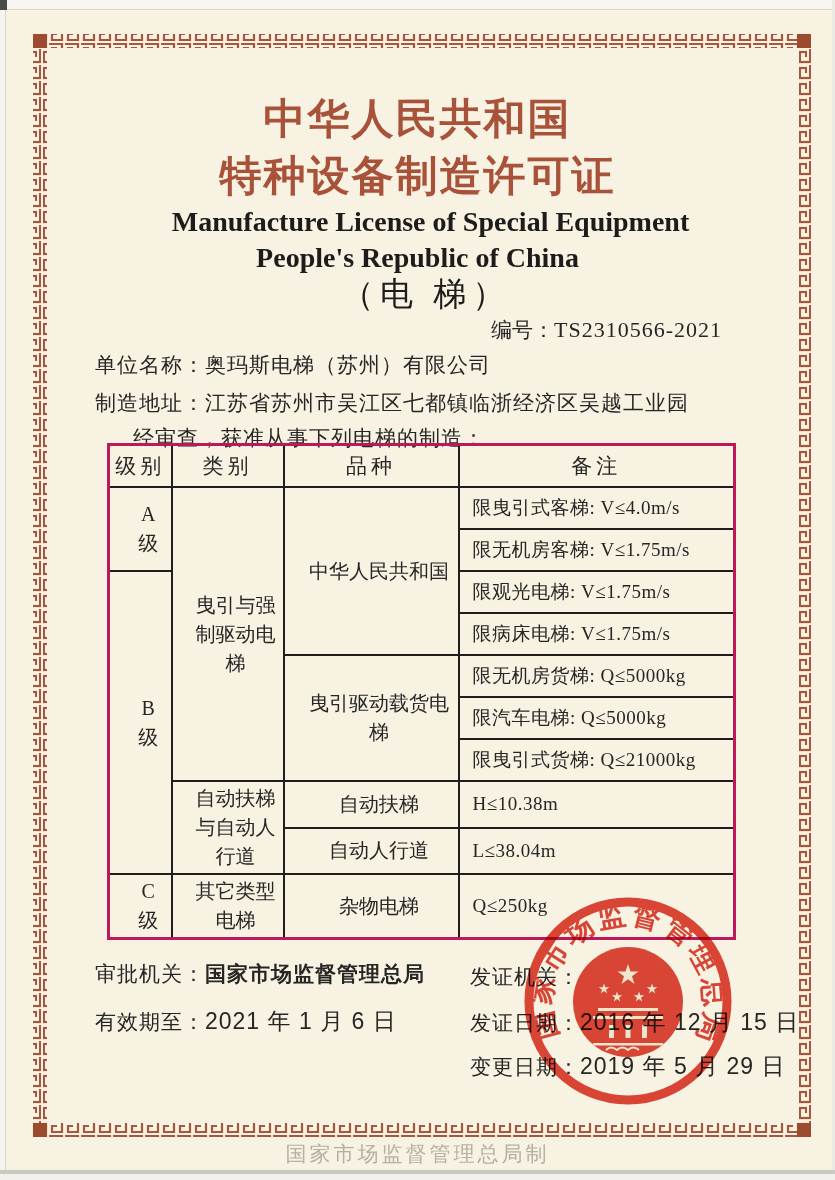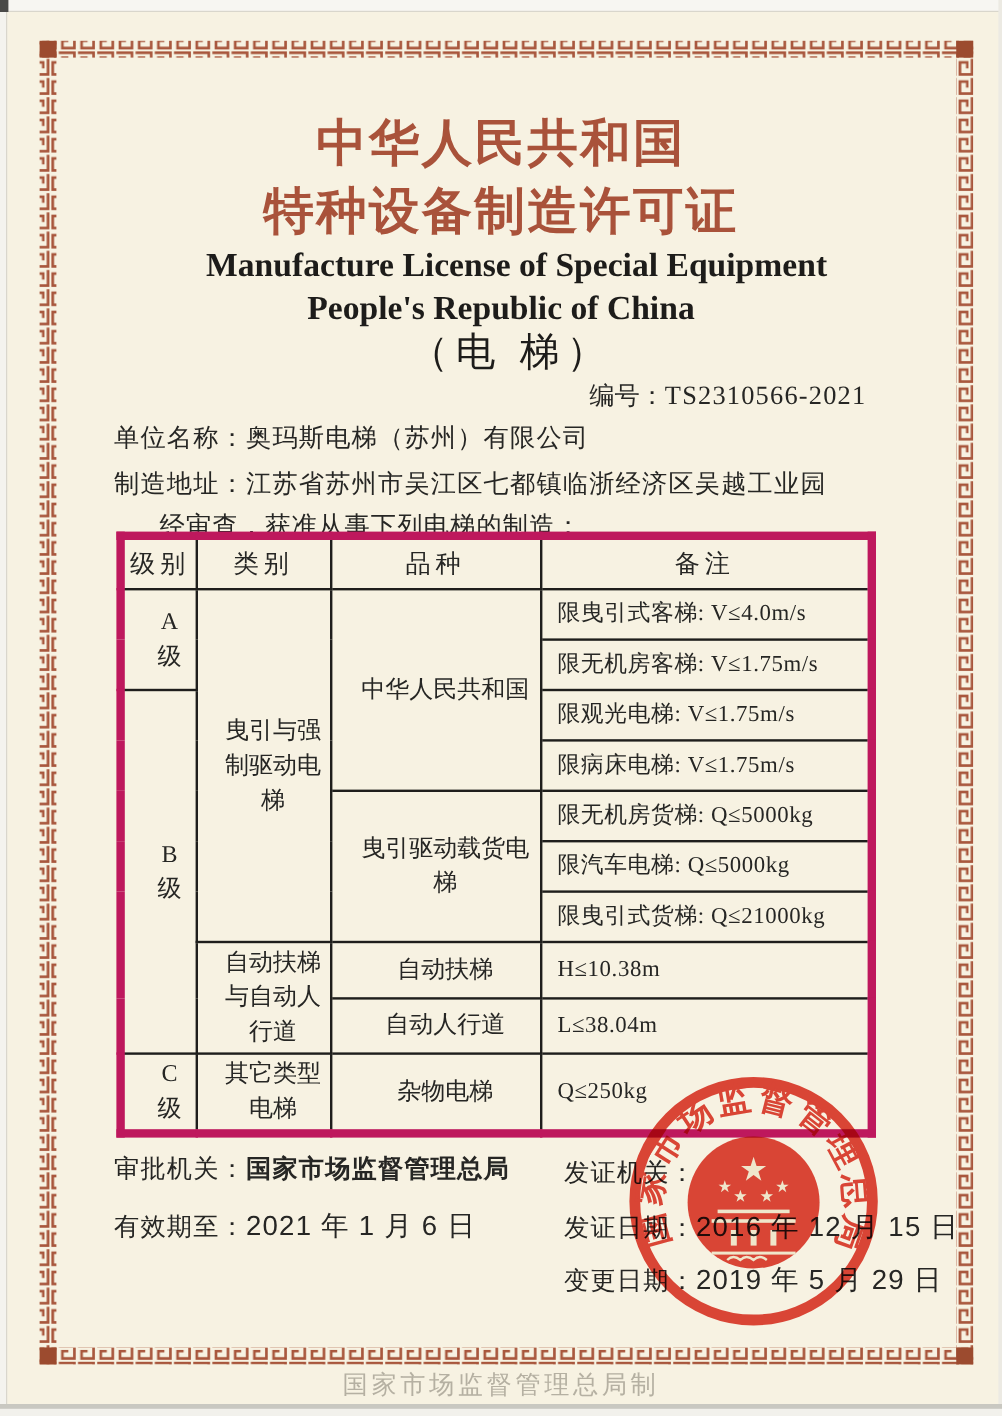--- a/index.html
+++ b/index.html
@@ -22,23 +22,23 @@
   .title-cn{font-family:"Liberation Sans","DejaVu Sans",sans-serif;font-weight:bold;
     color:#a9523a;font-size:42px;letter-spacing:2px;line-height:1;}
   .title-en{font-weight:bold;font-size:28px;color:#1d1c1a;line-height:1;}
   .equipment{font-size:33px;color:#1d1c1a;letter-spacing:6px;line-height:1;padding-left:17px;}
 
   .number-line{font-size:21px;}
   .number-line .num{font-family:"Liberation Serif","DejaVu Serif",serif;font-size:22px;letter-spacing:1px;}
 
   .info-line{font-size:21px;letter-spacing:1px;white-space:nowrap;}
 
-  table.scope{position:absolute;left:97px;top:443px;width:626px;
+  table.scope{position:absolute;left:107px;top:443px;width:626px;
     border-collapse:collapse;table-layout:fixed;
-    border:7px solid #be185d;}
+    border:3px solid #be185d;}
   table.scope th,table.scope td{border:2px solid #1f1e1c;vertical-align:middle;
     text-align:center;font-weight:normal;padding:2px 4px;}
   table.scope th{height:36px;font-size:21px;letter-spacing:4px;}
   table.scope td{height:36px;font-size:20px;line-height:1.45;padding-left:20px;}
   table.scope td.remark{text-align:left;padding-left:13px;font-size:19px;letter-spacing:.5px;}
 
   .label-val{font-size:21px;letter-spacing:1px;white-space:nowrap;}
   .label-val .date{font-family:Liberation Sans, sans-serif;font-size:23px;letter-spacing:1px;}
   .label-val .org{font-weight:600;}
 

